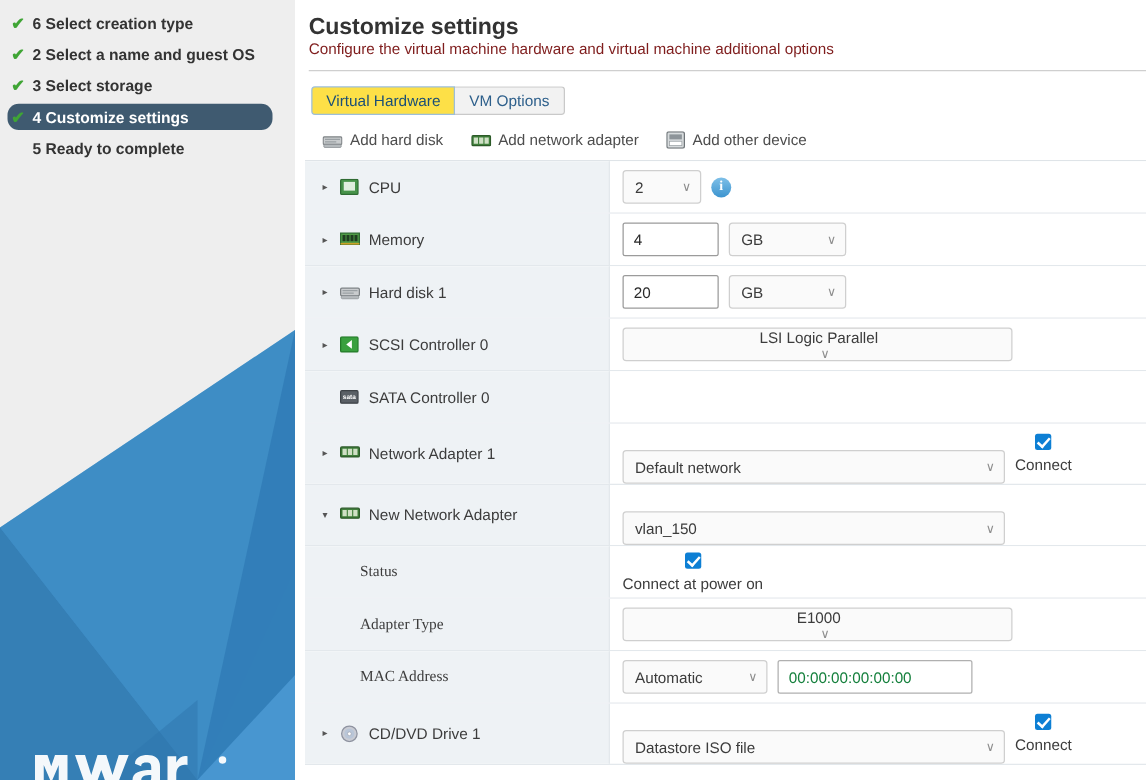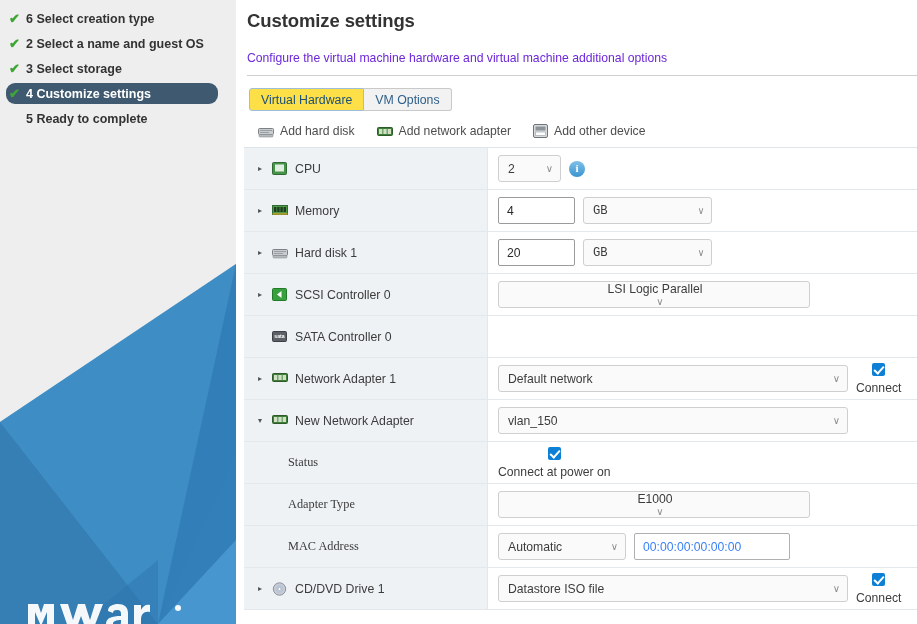--- a/index.html
+++ b/index.html
@@ -66,22 +66,22 @@
   }
   #page-title {
     font-size: 18.5px;
     font-weight: bold;
     color: #333333;
     letter-spacing: -0.1px;
     margin: 2px 12px 0 3px;
   }
   #page-sub {
     font-size: 12.2px;
-    color: #6d28d9;
-    margin: 19px 0 0 3px;
+    color: #7f1d1d;
+    margin: 0 0 0 3px;
   }
   #title-rule {
     margin: 10px 0 0 3px;
     border-top: 1px solid #cfcfcf;
     width: 900px;
   }
 
   
   #tabs { display: flex; margin: 12px 0 0 5px; }
   .tab {
@@ -172,28 +172,28 @@
     height: 27px;
     background: #ffffff;
     border: 1px solid #9b9b9b;
     border-radius: 2px;
     display: flex;
     align-items: center;
     padding: 0 8px;
     font-size: 12.2px;
     color: #2a2a2a;
   }
-  .txt.muted { color: #3b82f6; border-color: #b0b0b0; }
+  .txt.muted { color: #15803d; border-color: #b0b0b0; }
 
   .w-cpu   { width: 63px; }
   .w-num   { width: 77px; }
-  .w-unit  { width: 129px; font-family: Liberation Mono, monospace; }
+  .w-unit  { width: 94px; }
   .w-wide  { width: 312px; flex-direction: column; }
-  .w-full  { width: 350px; }
-  .w-auto  { width: 128px; }
+  .w-full  { width: 306px; margin-top: 21px; }
+  .w-auto  { width: 116px; }
   .w-mac   { width: 156px; }
 
   .info-ico {
     width: 16px; height: 16px; border-radius: 50%;
     background: linear-gradient(#7fc0e8, #3c94cf);
     color: #fff; font-size: 11px; font-weight: bold;
     font-family: "Liberation Serif", serif;
     display: flex; align-items: center; justify-content: center;
     line-height: 1;
   }

